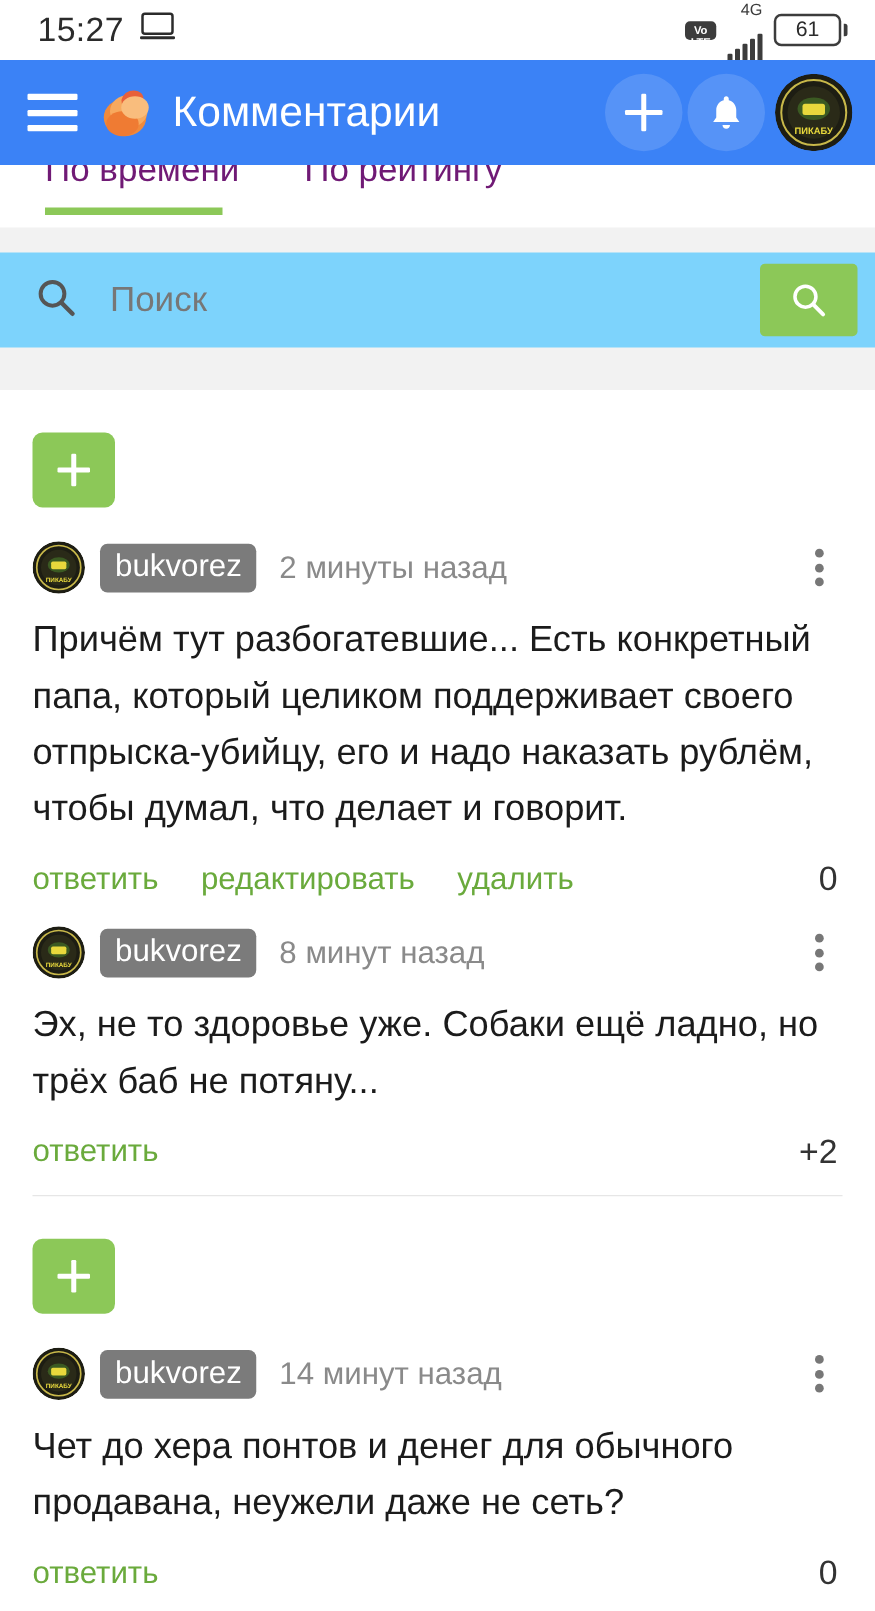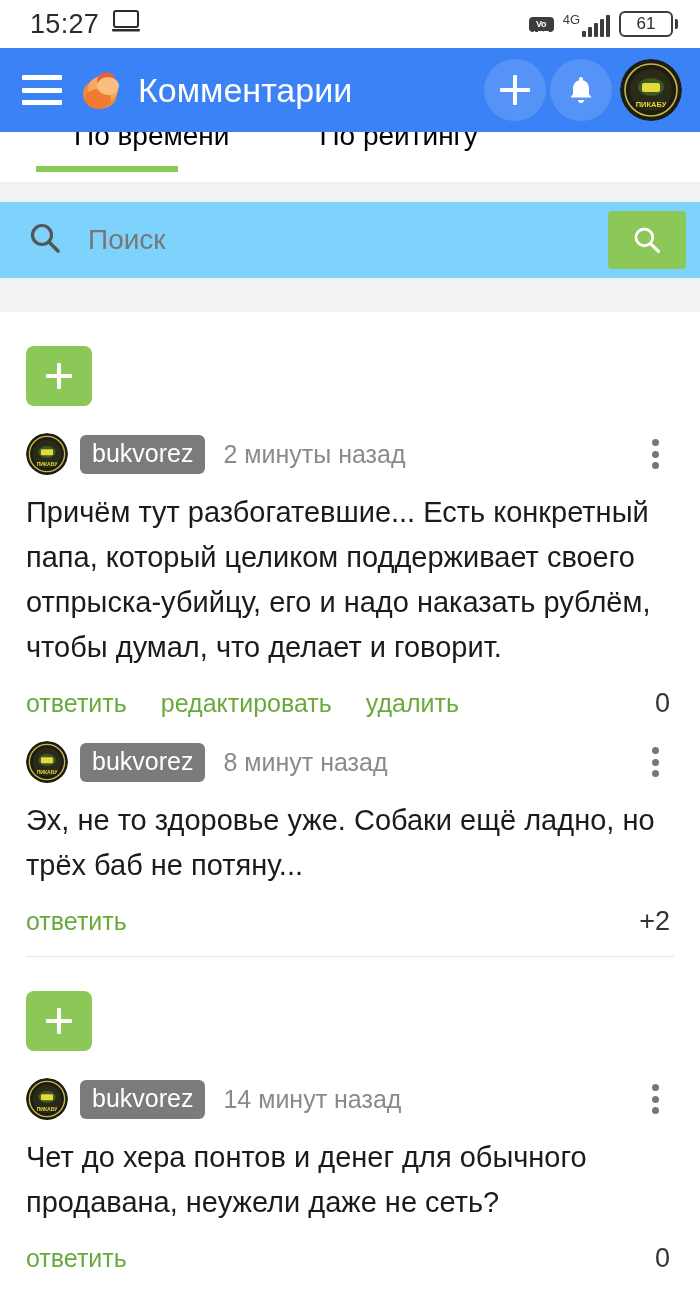--- a/index.html
+++ b/index.html
@@ -43,21 +43,21 @@
     border-radius: 4px;
     background: #3c3c3c;
     color: #ffffff;
     font-size: 9px;
     font-weight: bold;
     line-height: 10px;
     text-align: center;
     padding-top: 2px;
     letter-spacing: -0.2px;
   }
-  .net-group { display: flex; align-items: flex-end; gap: 2px; }
+  .net-group { display: flex; align-items: flex-end; gap: 2px; flex-direction: column; }
   .net-label {
     font-size: 13px;
     color: #3c3c3c;
     font-weight: 500;
     margin-bottom: 10px;
   }
   .bars { display: flex; align-items: flex-end; gap: 2px; height: 22px; }
   .bars i { width: 4px; background: #3c3c3c; display: block; border-radius: 1px; }
   .bars i:nth-child(1) { height: 6px; }
   .bars i:nth-child(2) { height: 10px; }
@@ -92,23 +92,22 @@
   }
   .tabs-row {
     display: flex;
     padding-left: 36px;
     gap: 52px;
     height: 52px;
     align-items: center;
   }
   .tab-label {
     font-size: 28px;
-    color: #000000;
+    color: #701a75;
     white-space: nowrap;
-    margin-left: 38px;
   }
   .tab-underline {
     position: absolute;
     left: 36px; top: 56px;
     width: 142px; height: 6px;
     background: #8cc858;
   }
 
   
   .header {

